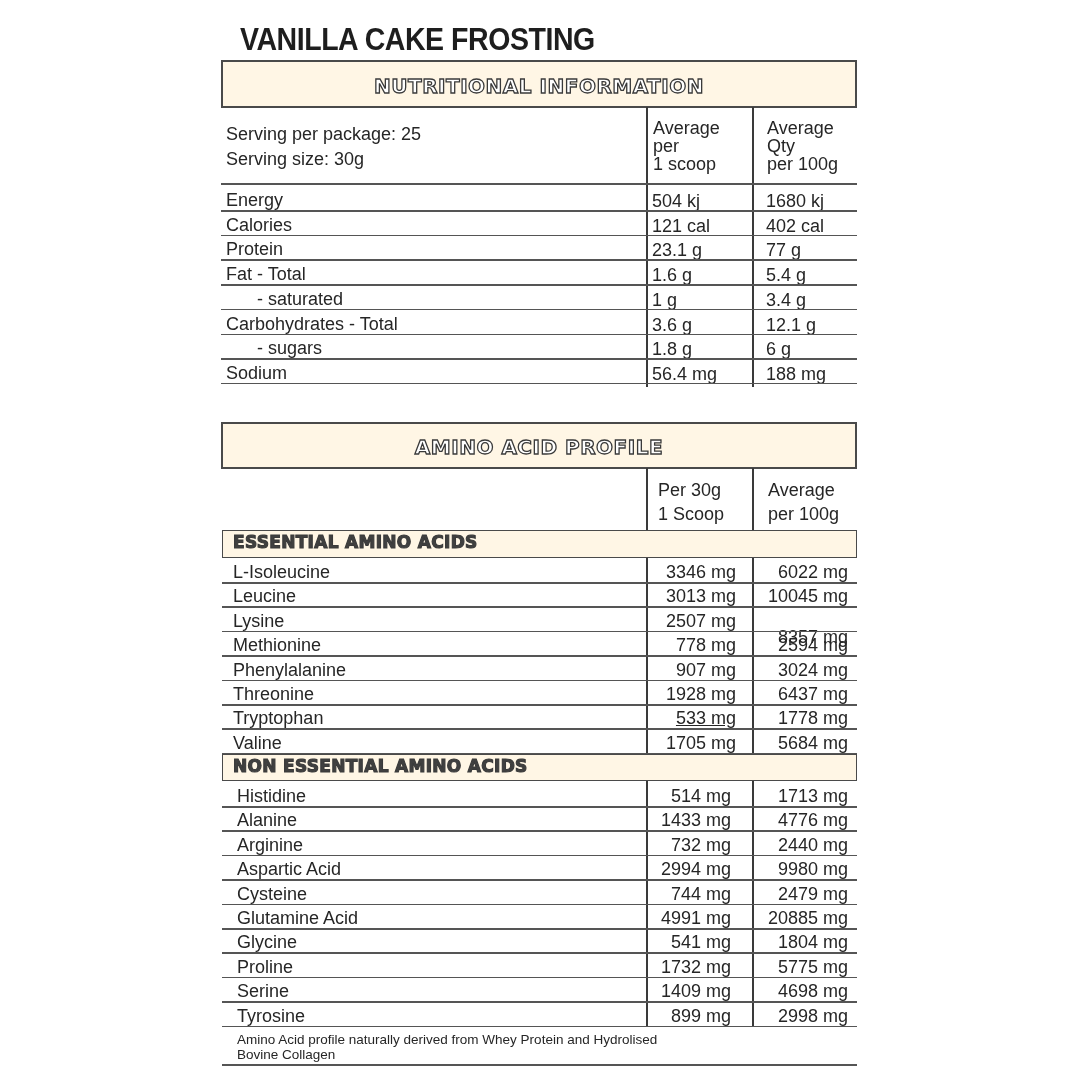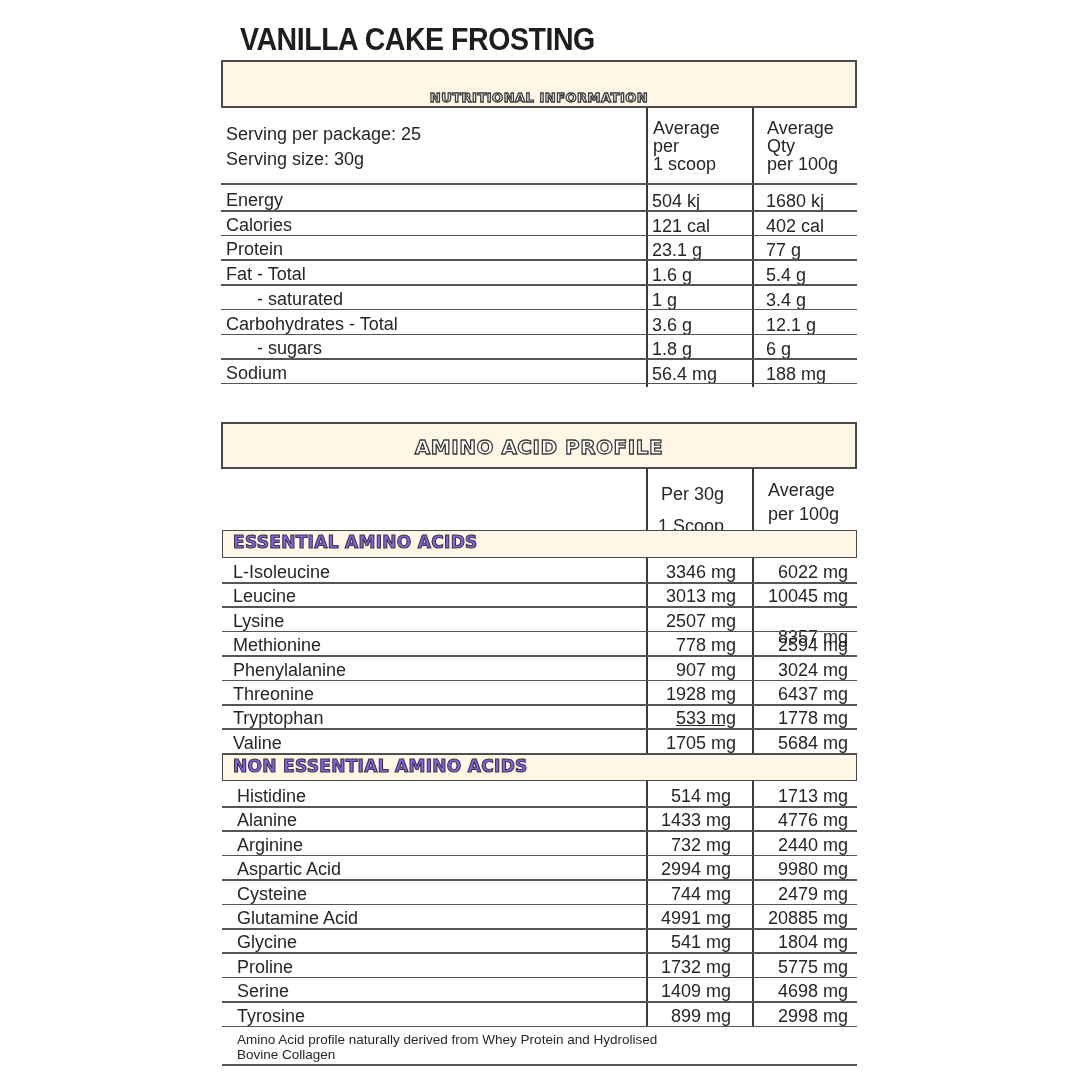--- a/index.html
+++ b/index.html
@@ -6,35 +6,35 @@
     body { width: 1080px; height: 1080px; position: relative; overflow: hidden;
            font-family: "Liberation Sans", "DejaVu Sans", sans-serif; color: #222; }
     .abs { position: absolute; }
     .title { left: 240px; top: 22px; font-size: 31px; font-weight: bold; color: #1e1e1e;
              letter-spacing: -0.5px; transform: scaleX(0.92); transform-origin: left top; }
     .band { position: absolute; background: #fff6e5; border: 2px solid #4a4a4a; box-sizing: border-box; }
     .band-title { position: absolute; left: 0; right: 0; text-align: center; font-family: "DejaVu Sans", sans-serif;
                   font-weight: bold; color: #ffffff; -webkit-text-stroke: 1.3px #3a3a3a; letter-spacing: 0.5px; }
     .sub-band { position: absolute; background: #fff6e5; border: 1.5px solid #4a4a4a; box-sizing: border-box; }
     .sub-title { position: absolute; left: 10px; top: 1px; font-family: "DejaVu Sans", sans-serif; font-weight: bold;
-                 font-size: 17px; color: #8b5cf6; -webkit-text-stroke: 1.1px #3a3a3a; letter-spacing: 0.3px; }
+                 font-size: 17px; color: #404040; -webkit-text-stroke: 1.1px #3a3a3a; letter-spacing: 0.3px; }
     .vline { position: absolute; width: 1.5px; background: #3a3a3a; }
     .hline { position: absolute; height: 1.5px; background: #555; }
     .txt { position: absolute; font-size: 18px; color: #262626; white-space: nowrap; line-height: 1; }
     .hdr { position: absolute; font-size: 18px; color: #262626; line-height: 18px; white-space: pre-line; }
     .num { position: absolute; font-size: 18px; color: #262626; white-space: nowrap; line-height: 1; text-align: right; }
     .foot { position: absolute; font-size: 13.5px; color: #262626; line-height: 15px; }
   </style>
 </head>
 <body>
 
 <div class="abs title">VANILLA CAKE FROSTING</div>
 
 <div class="band" style="left:221px; top:60px; width:636px; height:48px;">
-  <div class="band-title" style="top:28px; font-size:13px;">NUTRITIONAL INFORMATION</div>
+  <div class="band-title" style="top:12px; font-size:20px;">NUTRITIONAL INFORMATION</div>
 </div>
 
 <div class="vline" style="left:646px; top:107px; height:280px;"></div>
 <div class="vline" style="left:752px; top:107px; height:280px;"></div>
 
 <div class="txt" style="left:226px; top:125px;">Serving per package: 25</div>
 <div class="txt" style="left:226px; top:150px;">Serving size: 30g</div>
 <div class="hdr" style="left:653px; top:119px;">Average
 per
 1 scoop</div>
@@ -95,21 +95,21 @@
     </div>
   </div>
 
 <div class="band" style="left:221px; top:422px; width:636px; height:47px;">
   <div class="band-title" style="top:11px; font-size:20px;">AMINO ACID PROFILE</div>
 </div>
 
 <div class="vline" style="left:646px; top:468px; height:558px;"></div>
 <div class="vline" style="left:752px; top:468px; height:558px;"></div>
 
-<div class="hdr" style="left:658px; top:478px; line-height:32px;text-align:right;">Per 30g
+<div class="hdr" style="left:658px; top:478px; line-height:24px;">Per 30g
 1 Scoop</div>
 <div class="hdr" style="left:768px; top:478px; line-height:24px;">Average
 per 100g</div>
 
 <div class="sub-band" style="left:222px; top:530px; width:635px; height:28px;">
   <div class="sub-title">ESSENTIAL AMINO ACIDS</div>
 </div>
 
 <div id="essential-rows">
     <div>

